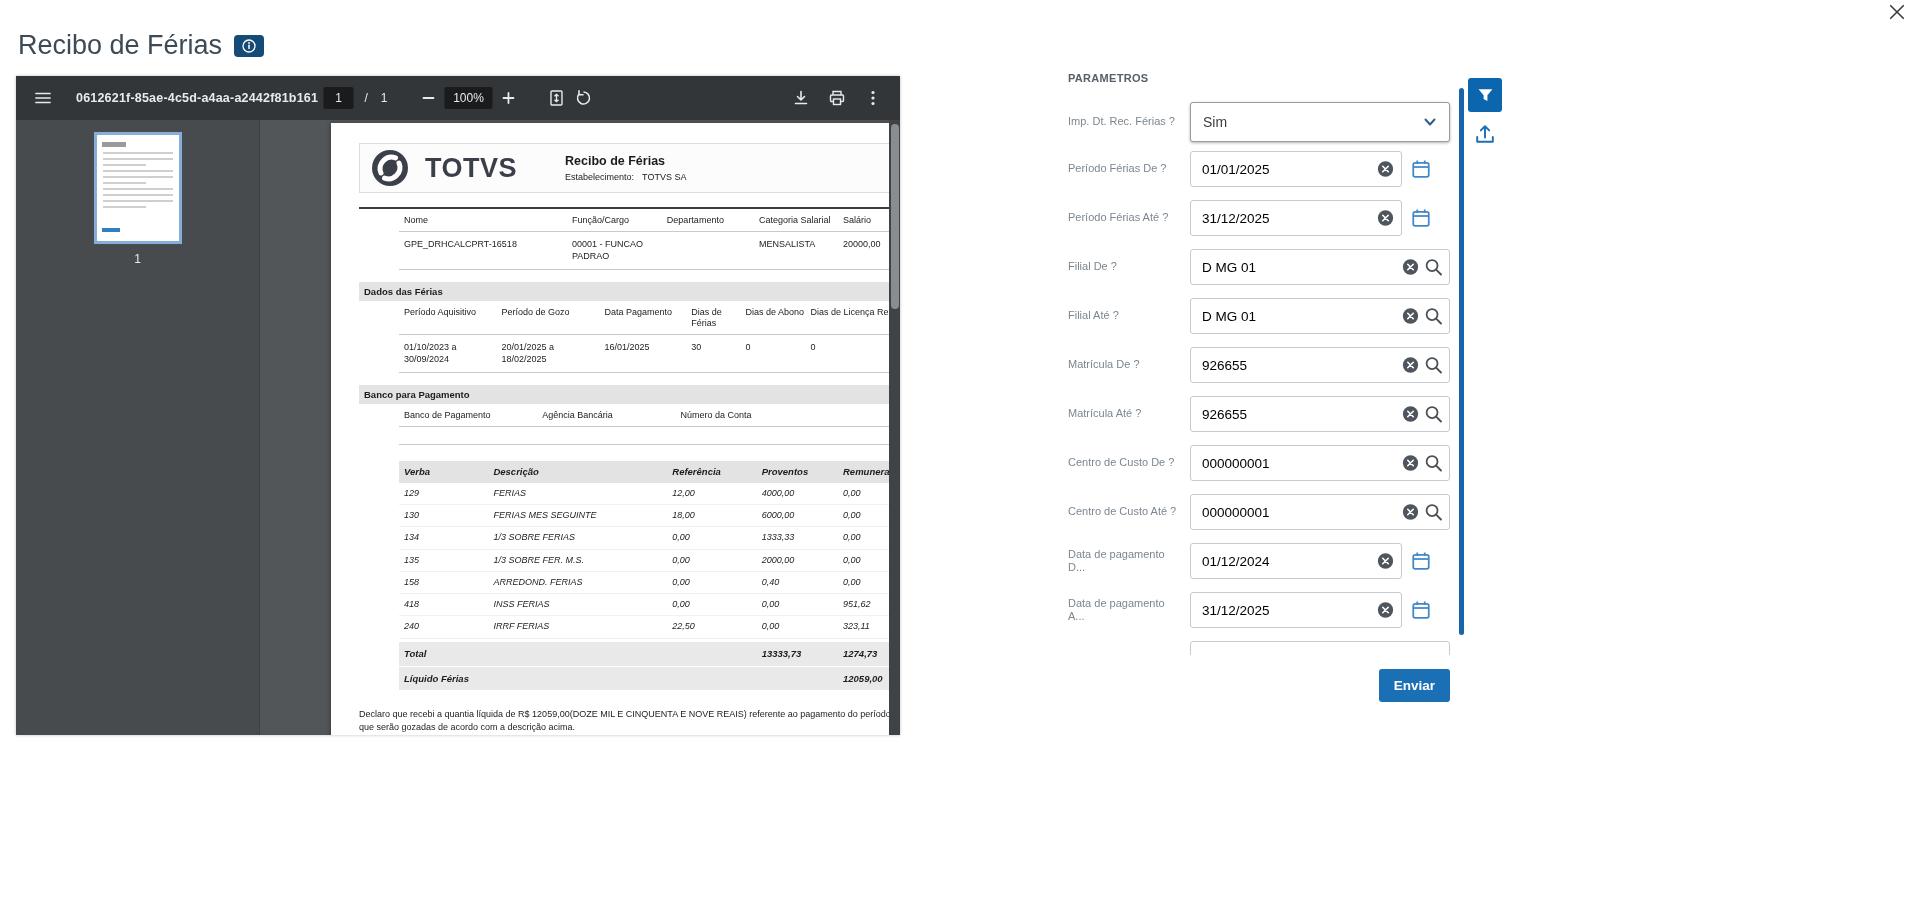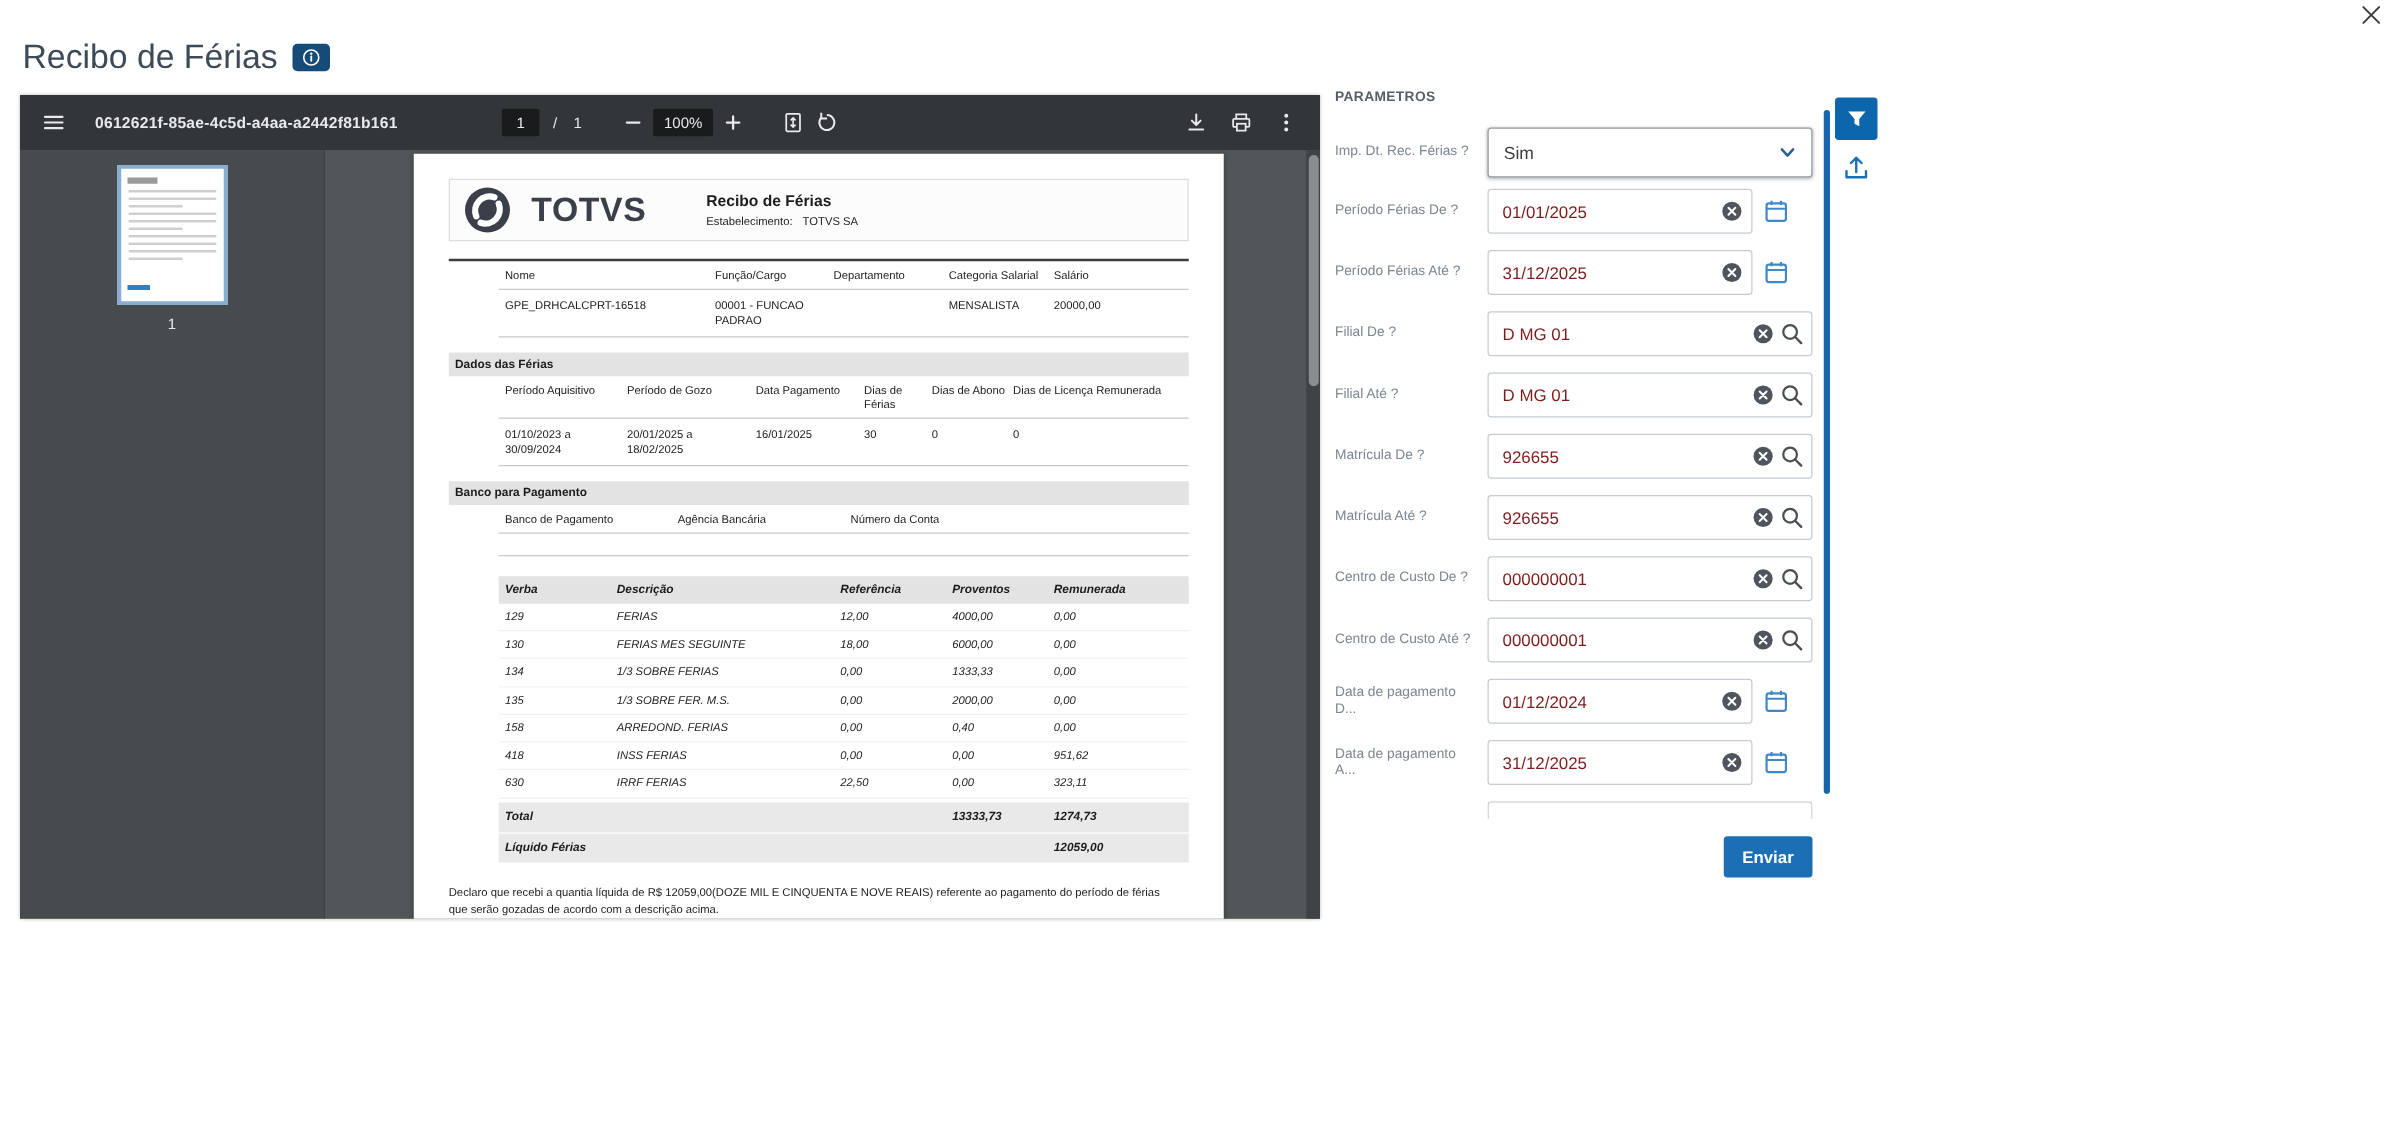--- a/index.html
+++ b/index.html
@@ -7,21 +7,21 @@
   body { font-family:"Liberation Sans", sans-serif; background:#fff; }
   .app { position:relative; width:1915px; height:898px; background:#fff; overflow:hidden; }
 
   
   .close-btn { position:absolute; top:4px; right:10px; width:16px; height:16px; cursor:pointer; }
   .page-header { position:absolute; left:18px; top:30px; display:flex; align-items:center; gap:12px; }
   .page-title { font-size:27px; font-weight:400; color:#3c4b57; margin:0; }
   .info-badge { width:30px; height:22px; background:#164a77; border-radius:4px; display:flex; align-items:center; justify-content:center; cursor:pointer; }
 
   
-  .pdf-viewer { position:absolute; left:16px; top:76px; width:1040px; height:659px; background:#eab308; box-shadow:0 0 3px rgba(0,0,0,.25); }
+  .pdf-viewer { position:absolute; left:16px; top:76px; width:884px; height:659px; background:#eab308; box-shadow:0 0 3px rgba(0,0,0,.25); }
   .pdf-toolbar { height:44px; background:#323639; display:flex; align-items:center; color:#e8eaed; padding:0 18px; position:relative; }
   .tb-left { display:flex; align-items:center; gap:24px; }
   .tb-filename { font-size:12.5px; font-weight:bold; letter-spacing:.2px; }
   .tb-center { position:absolute; left:50%; transform:translateX(-50%); display:flex; align-items:center; gap:9px; }
   .page-box { width:30px; height:22px; background:#191b1c; border-radius:2px; display:flex; align-items:center; justify-content:center; font-size:12px; cursor:text; }
   .zoom-box { width:48px; height:22px; background:#191b1c; border-radius:2px; display:flex; align-items:center; justify-content:center; font-size:12px; }
   .tb-sep-text { font-size:12px; color:#e8eaed; padding:0 2px; }
   .tb-gap { width:14px; }
   .tb-right { margin-left:auto; display:flex; align-items:center; gap:18px; }
   .tb-icon { width:18px; height:18px; display:block; cursor:pointer; }
@@ -70,21 +70,21 @@
   
   .params { position:absolute; left:1068px; top:72px; width:382px; }
   .params-title { font-size:11px; font-weight:600; color:#55606b; letter-spacing:.3px; margin-bottom:18px; }
   .param-row { display:flex; align-items:center; margin-bottom:13px; }
   .param-row.select-row { margin-bottom:9px; }
   .param-label { width:122px; min-width:122px; font-size:11px; color:#7c8691; line-height:1.2; padding-right:8px; }
   .param-control { position:relative; flex:1; height:36px; }
   .param-select { height:40px; border:1px solid #959ca3; border-radius:3px; box-shadow:0 1px 3px rgba(0,0,0,.3); display:flex; align-items:center; padding:0 12px; font-size:14px; color:#3c3c3c; background:#fff; cursor:pointer; position:relative; }
   .param-select .chev { position:absolute; right:11px; top:50%; transform:translateY(-50%); width:16px; height:16px; }
   .param-control.selectc { height:40px; }
-  .param-input { width:100%; height:36px; border:1px solid #c5cbd1; border-radius:3px; font-size:13.5px; color:#7f1d1d; padding:0 82px 0 11px; background:#fff; font-family:inherit; }
+  .param-input { width:100%; height:36px; border:1px solid #c5cbd1; border-radius:3px; font-size:13.5px; color:#000000; padding:0 82px 0 11px; background:#fff; font-family:inherit; }
   .date-control { display:flex; align-items:center; gap:9px; height:36px; flex:1; }
   .input-wrap { position:relative; width:212px; height:36px; }
   .input-wrap .param-input { padding-right:32px; }
   .ic-abs { position:absolute; top:50%; transform:translateY(-50%); display:block; cursor:pointer; }
   .clear-pos-only { right:8px; width:17px; height:17px; }
   .clear-pos-lk { right:31px; width:17px; height:17px; }
   .search-pos { right:7px; width:19px; height:19px; }
   .cal-ic { width:20px; height:20px; display:block; cursor:pointer; flex:none; }
   .partial-wrap { height:14px; overflow:hidden; flex:1; }
   .partial-input { height:36px; border:1px solid #c5cbd1; border-radius:3px; background:#fff; }
@@ -319,21 +319,21 @@
                   <div>0,00</div>
               </div>
               <div class="grid g-itm item-row">
                 <div>418</div>
                   <div>INSS FERIAS</div>
                   <div>0,00</div>
                   <div>0,00</div>
                   <div>951,62</div>
               </div>
               <div class="grid g-itm item-row">
-                <div>630</div>
+                <div>240</div>
                   <div>IRRF FERIAS</div>
                   <div>22,50</div>
                   <div>0,00</div>
                   <div>323,11</div>
               </div>
               <div class="grid g-itm total-row">
                 <div>Total</div>
                   <div></div>
                   <div></div>
                 <div>13333,73</div>

